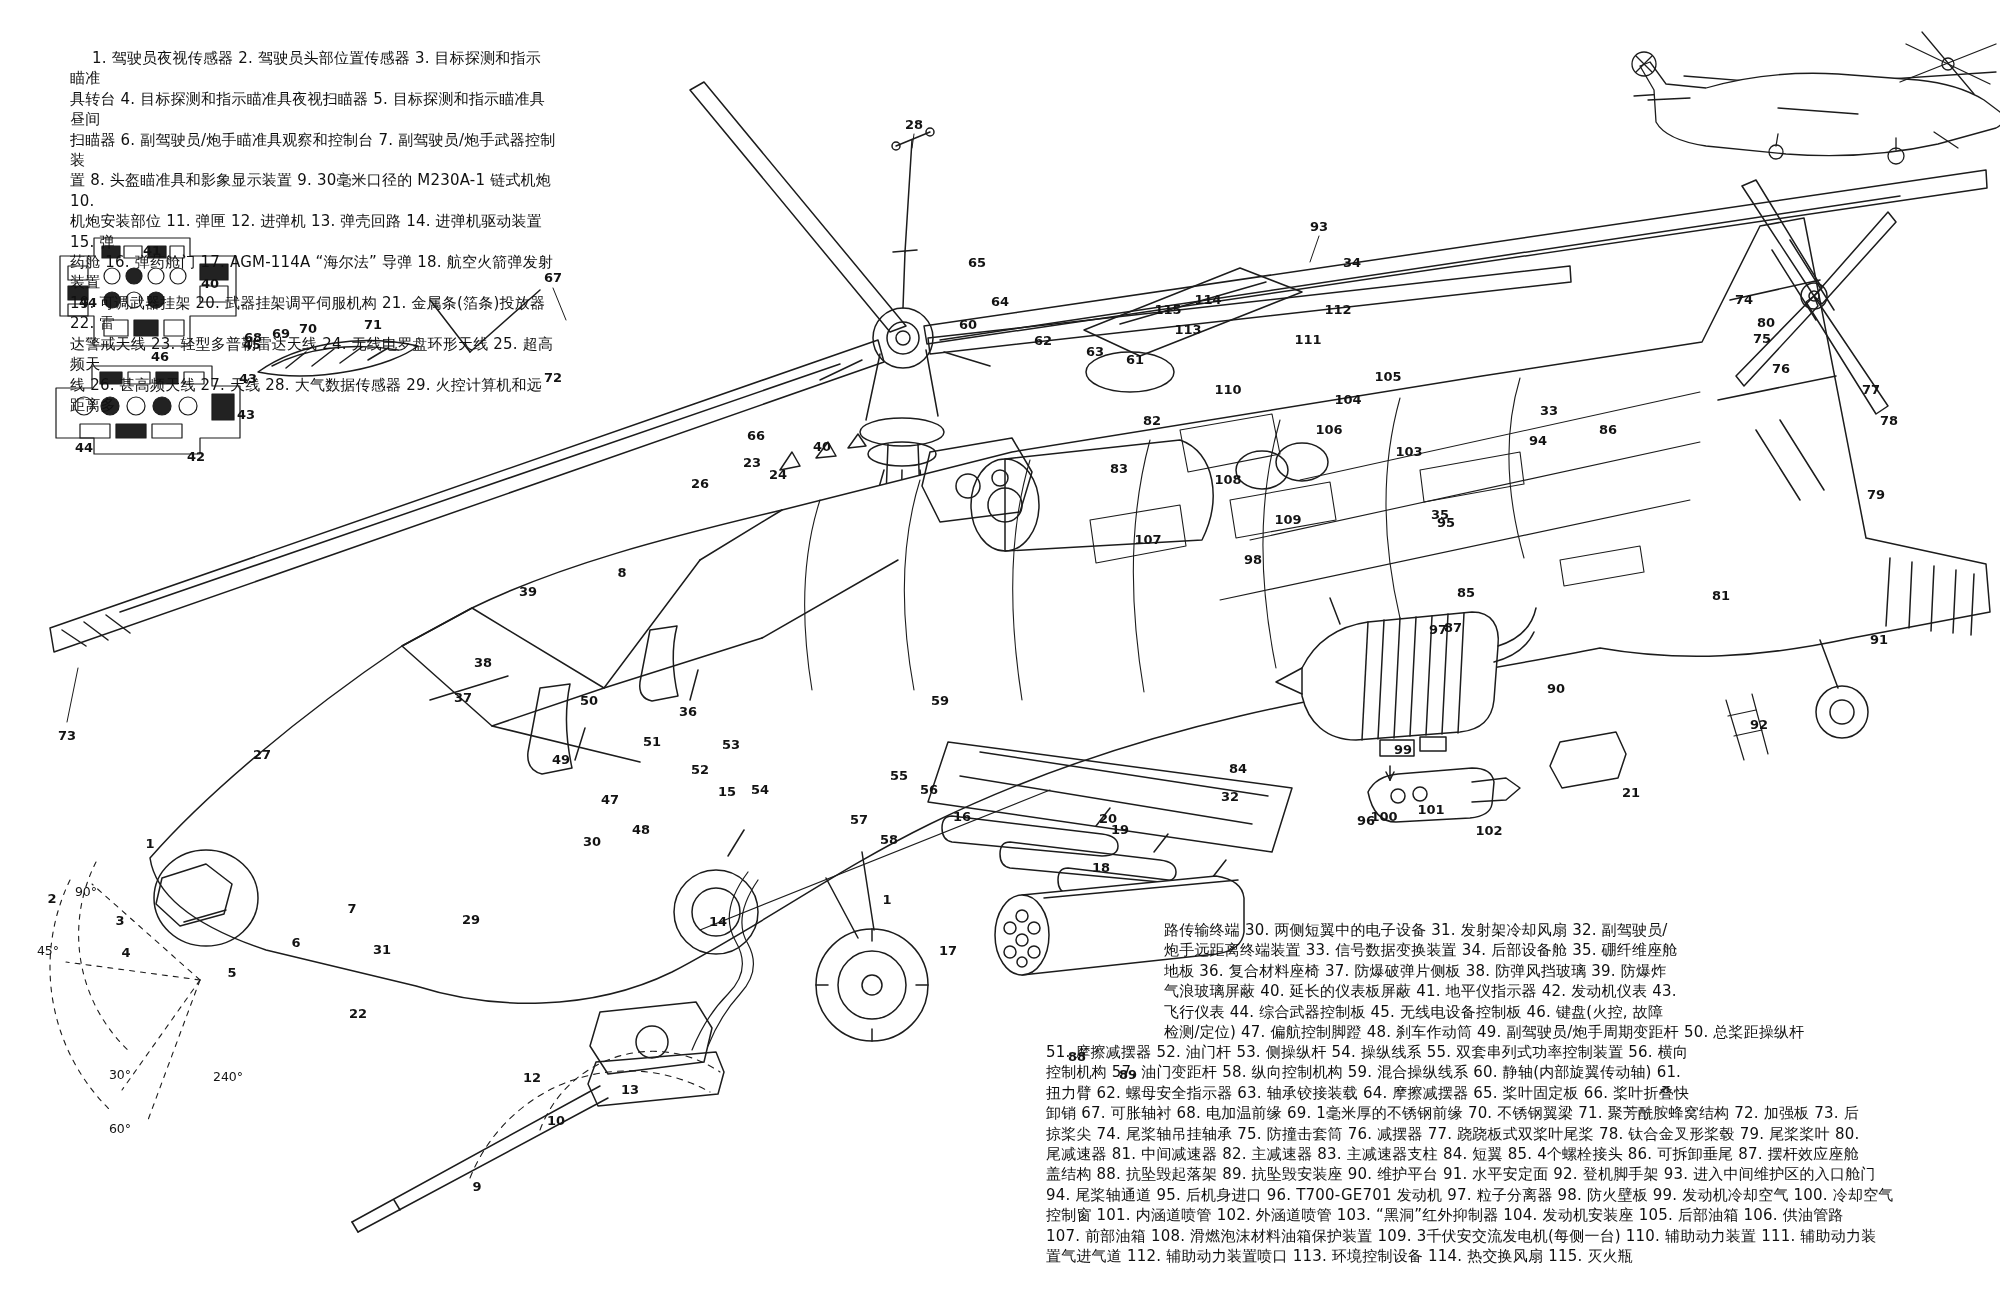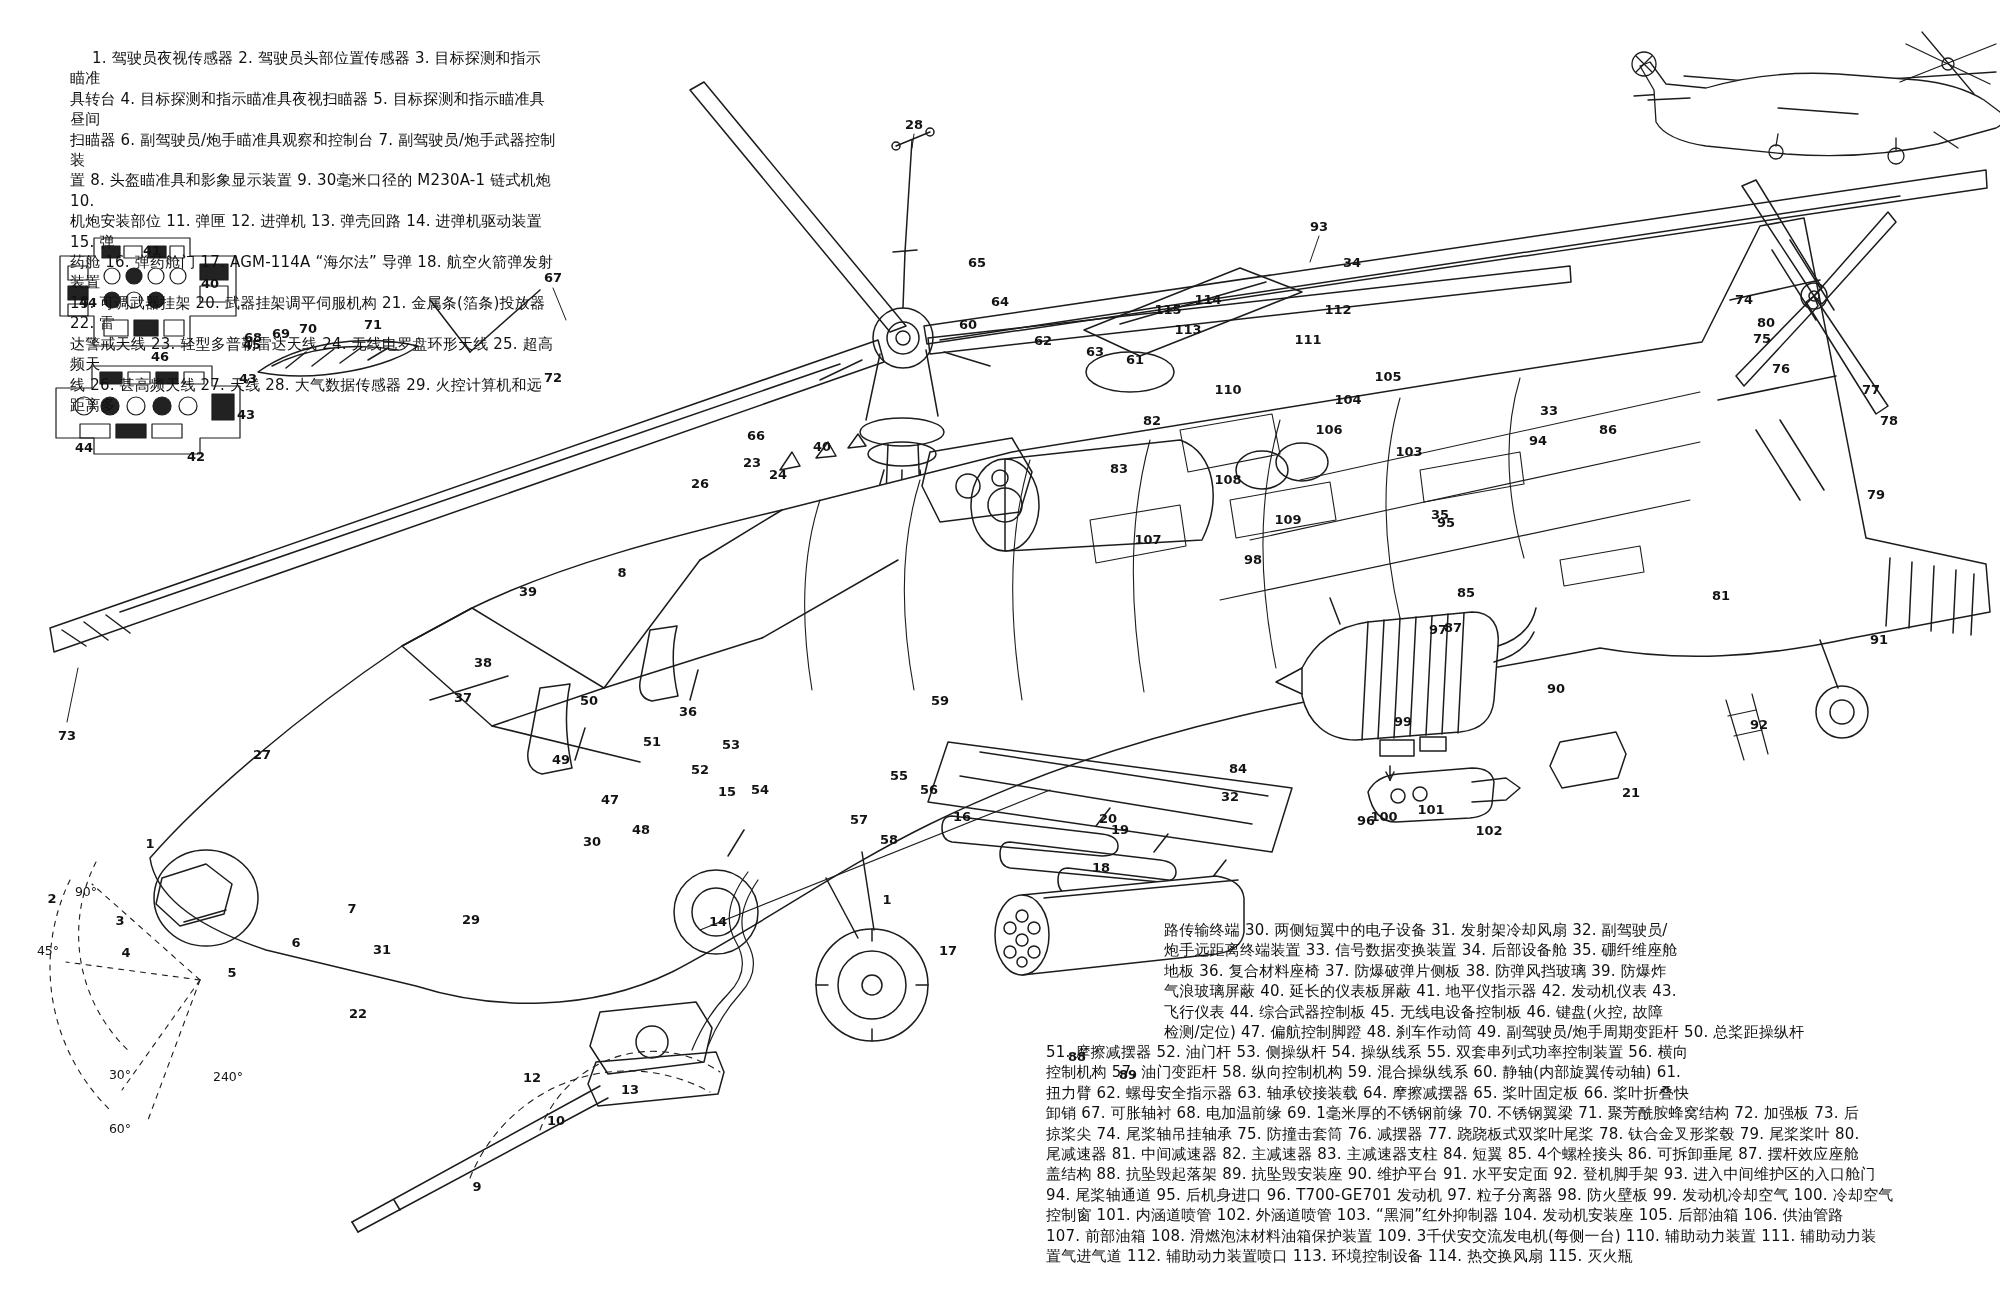--- a/index.html
+++ b/index.html
@@ -487,21 +487,21 @@
       <span class="callout" style="left: 1128px; top: 1074px;">89</span>
       <span class="callout" style="left: 1556px; top: 688px;">90</span>
       <span class="callout" style="left: 1879px; top: 639px;">91</span>
       <span class="callout" style="left: 1759px; top: 724px;">92</span>
       <span class="callout" style="left: 1319px; top: 226px;">93</span>
       <span class="callout" style="left: 1538px; top: 440px;">94</span>
       <span class="callout" style="left: 1446px; top: 522px;">95</span>
       <span class="callout" style="left: 1366px; top: 820px;">96</span>
       <span class="callout" style="left: 1438px; top: 629px;">97</span>
       <span class="callout" style="left: 1253px; top: 559px;">98</span>
-      <span class="callout" style="left: 1403px; top: 721px;">99</span>
+      <span class="callout" style="left: 1403px; top: 749px;">99</span>
       <span class="callout" style="left: 1384px; top: 816px;">100</span>
       <span class="callout" style="left: 1431px; top: 809px;">101</span>
       <span class="callout" style="left: 1489px; top: 830px;">102</span>
       <span class="callout" style="left: 1409px; top: 451px;">103</span>
       <span class="callout" style="left: 1348px; top: 399px;">104</span>
       <span class="callout" style="left: 1388px; top: 376px;">105</span>
       <span class="callout" style="left: 1329px; top: 429px;">106</span>
       <span class="callout" style="left: 1148px; top: 539px;">107</span>
       <span class="callout" style="left: 1228px; top: 479px;">108</span>
       <span class="callout" style="left: 1288px; top: 519px;">109</span>

